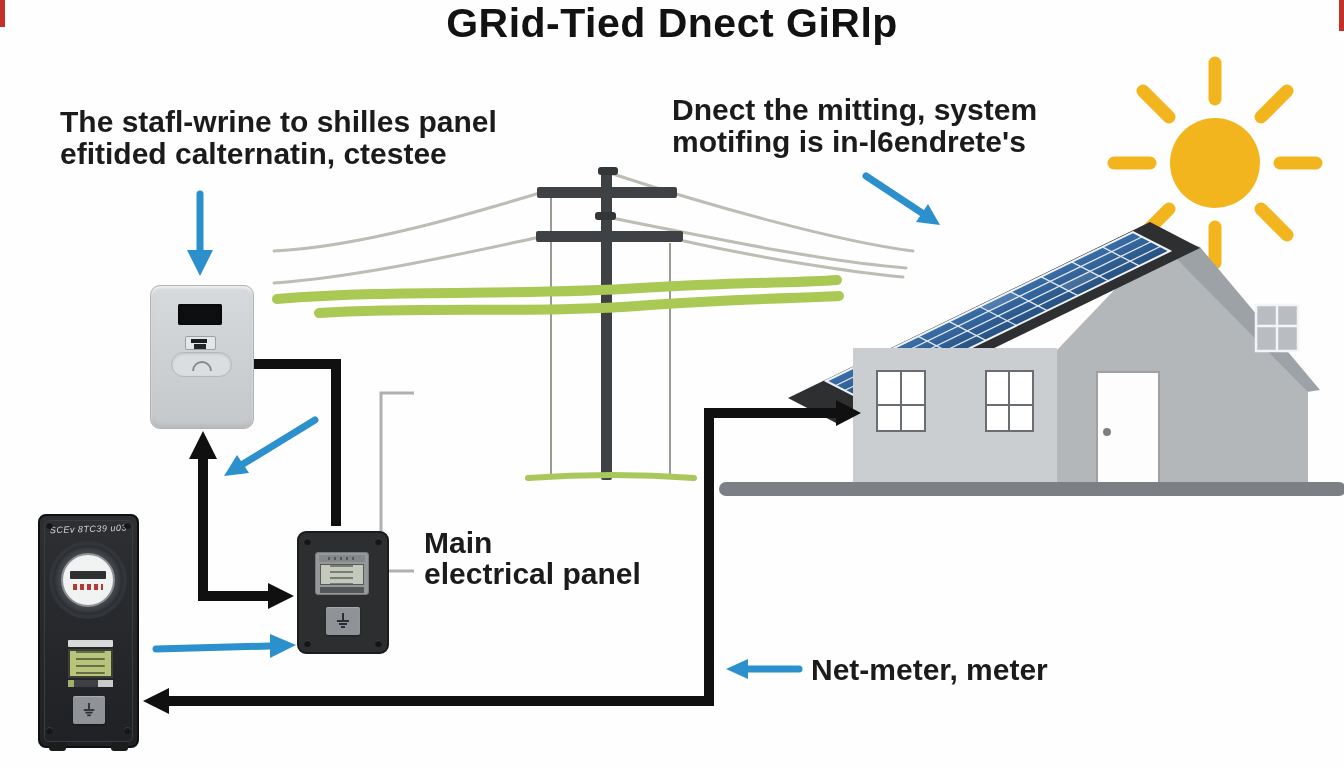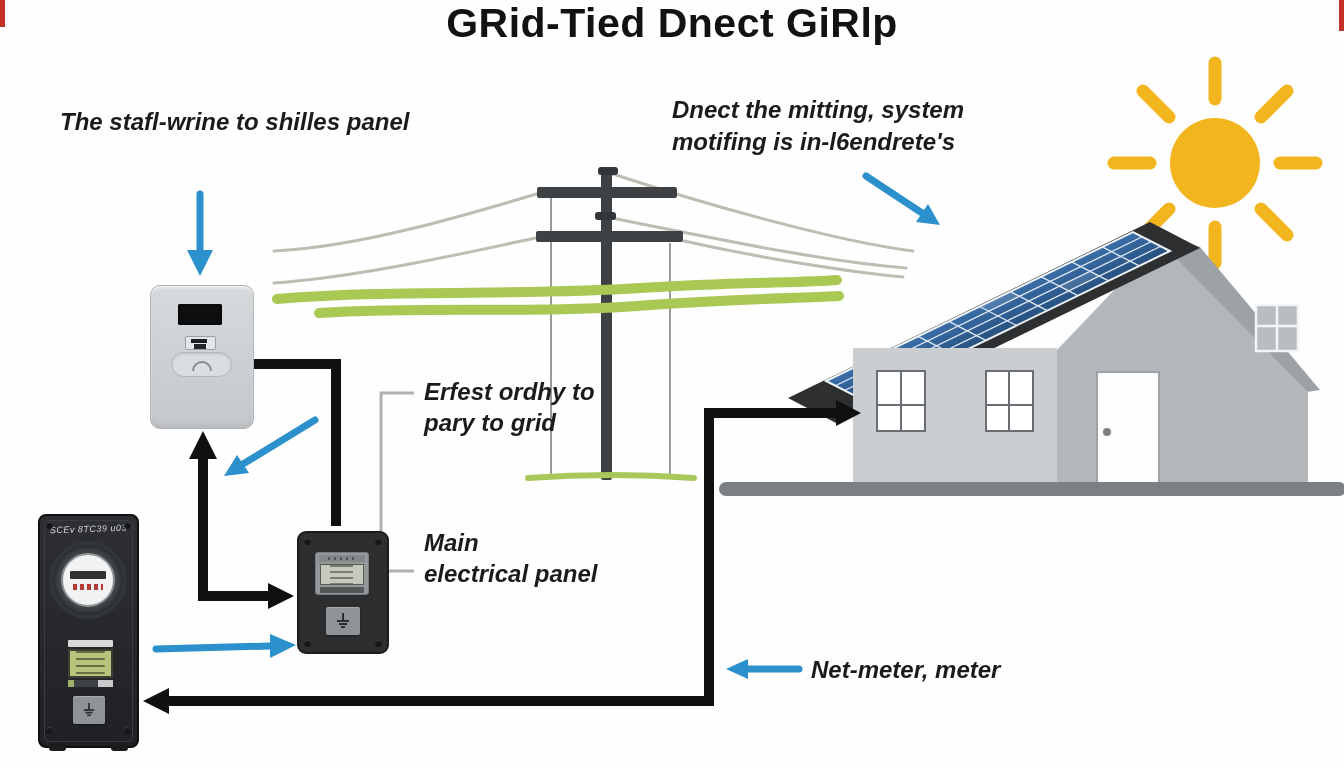--- a/index.html
+++ b/index.html
@@ -2,21 +2,21 @@
 <html><head>
 <meta charset="utf-8">
 <style>
   html,body{margin:0;padding:0;background:#e9e9e9;}
   #stage{position:relative;width:1344px;height:768px;background:#fefefe;overflow:hidden;
          font-family:"Liberation Sans",sans-serif;}
   #art{position:absolute;left:0;top:0;width:1344px;height:768px;}
 
   .txt{position:absolute;color:#1b1b1b;white-space:nowrap;}
   .title{left:0;right:0;top:0;text-align:center;font-size:41px;font-weight:700;letter-spacing:.5px;color:#121212;}
-  .cap{font-size:24px;font-weight:700;line-height:32px;font-style:italic;}
+  .cap{font-size:30px;font-weight:700;line-height:32px;}
   .cap div{white-space:nowrap;}
   .cap-left{left:60px;top:106px;}
   .cap-right{left:672px;top:94px;width:380px;text-align:left;}
   .cap-grid{left:424px;top:376px;line-height:31px;}
   .cap-panel{left:424px;top:527px;line-height:31px;}
   .cap-net{left:811px;top:654px;}
 
   .dev{position:absolute;}
   .dev *{position:absolute;box-sizing:border-box;}
 
@@ -260,31 +260,28 @@
     </svg>
   </div>
   <div class="mt-foot f1"></div>
   <div class="mt-foot f2"></div>
 </div>
 
 <div class="txt title">GRid-Tied Dnect GiRlp</div>
 
 <div class="txt cap cap-left">
   <div>The stafl-wrine to shilles panel</div>
+  <div>efitided calternatin, ctestee</div>
 </div>
 
 <div class="txt cap cap-right">
   <div>Dnect the mitting, system</div>
   <div>motifing is in-l6endrete's</div>
 </div>
 
-<div class="txt cap cap-grid">
-  <div>Erfest ordhy to</div>
-  <div>pary to grid</div>
-</div>
 
 <div class="txt cap cap-panel">
   <div>Main</div>
   <div>electrical panel</div>
 </div>
 
 <div class="txt cap cap-net">Net-meter, meter</div>
 
 <div class="redmark rm-l"></div>
 <div class="redmark rm-r"></div>

